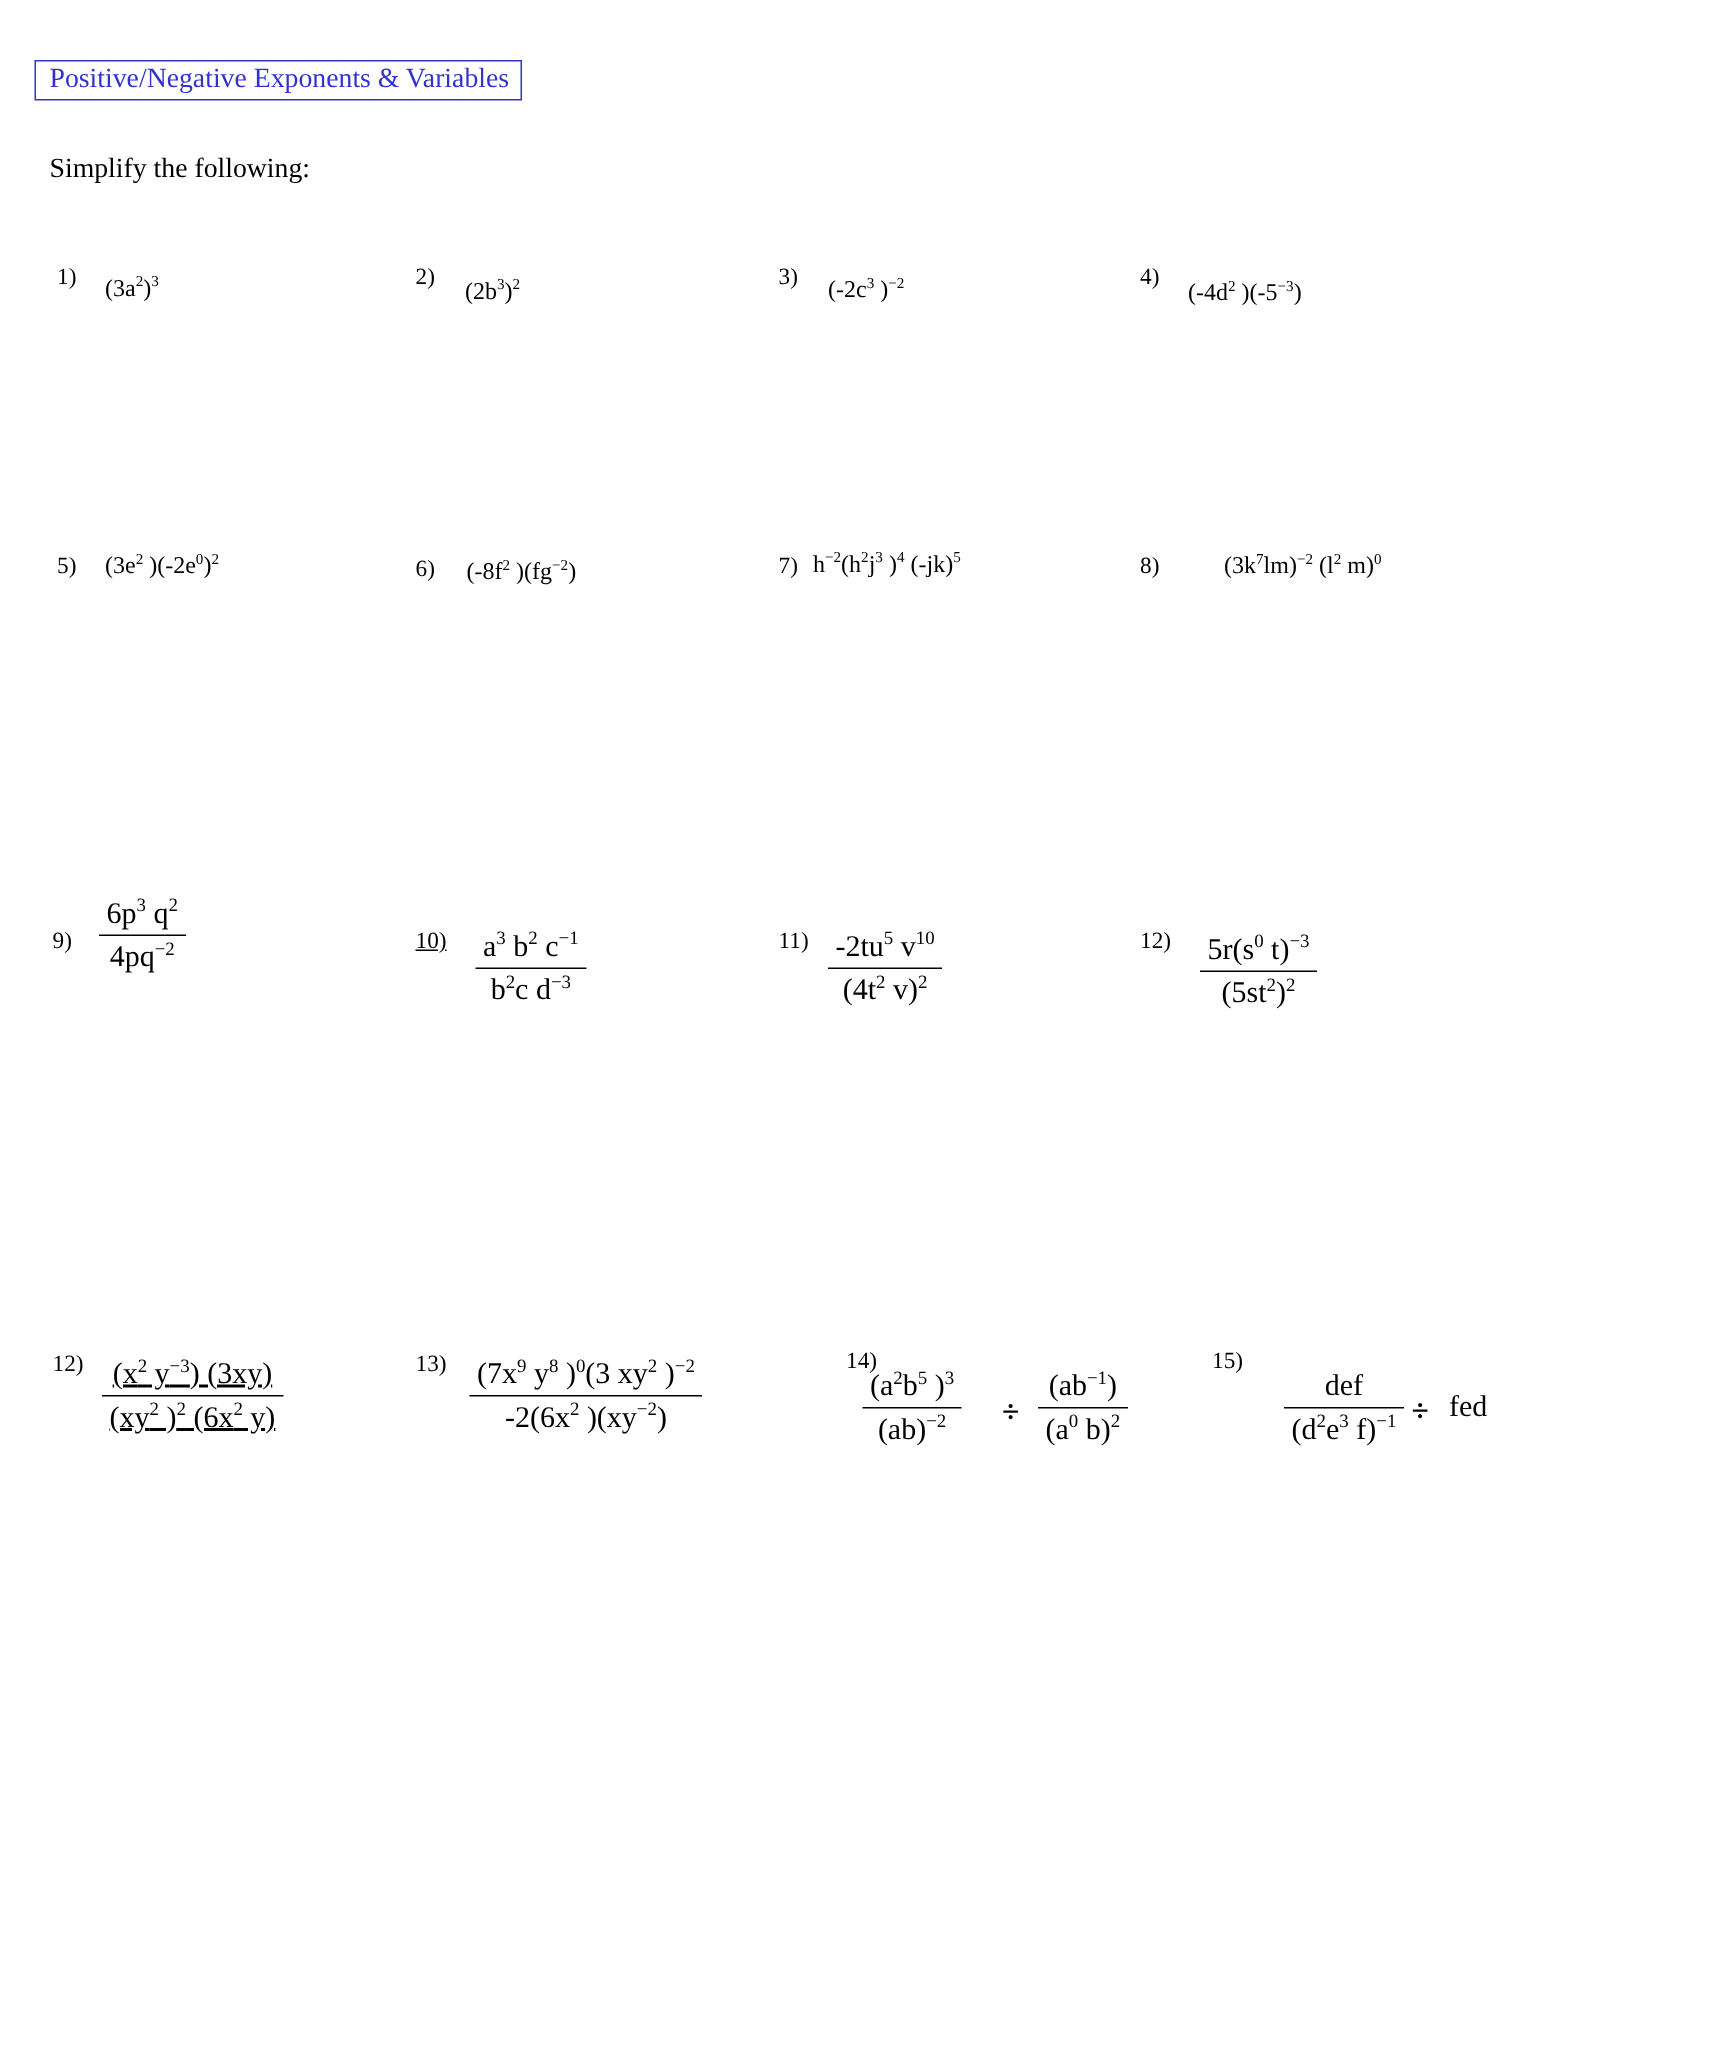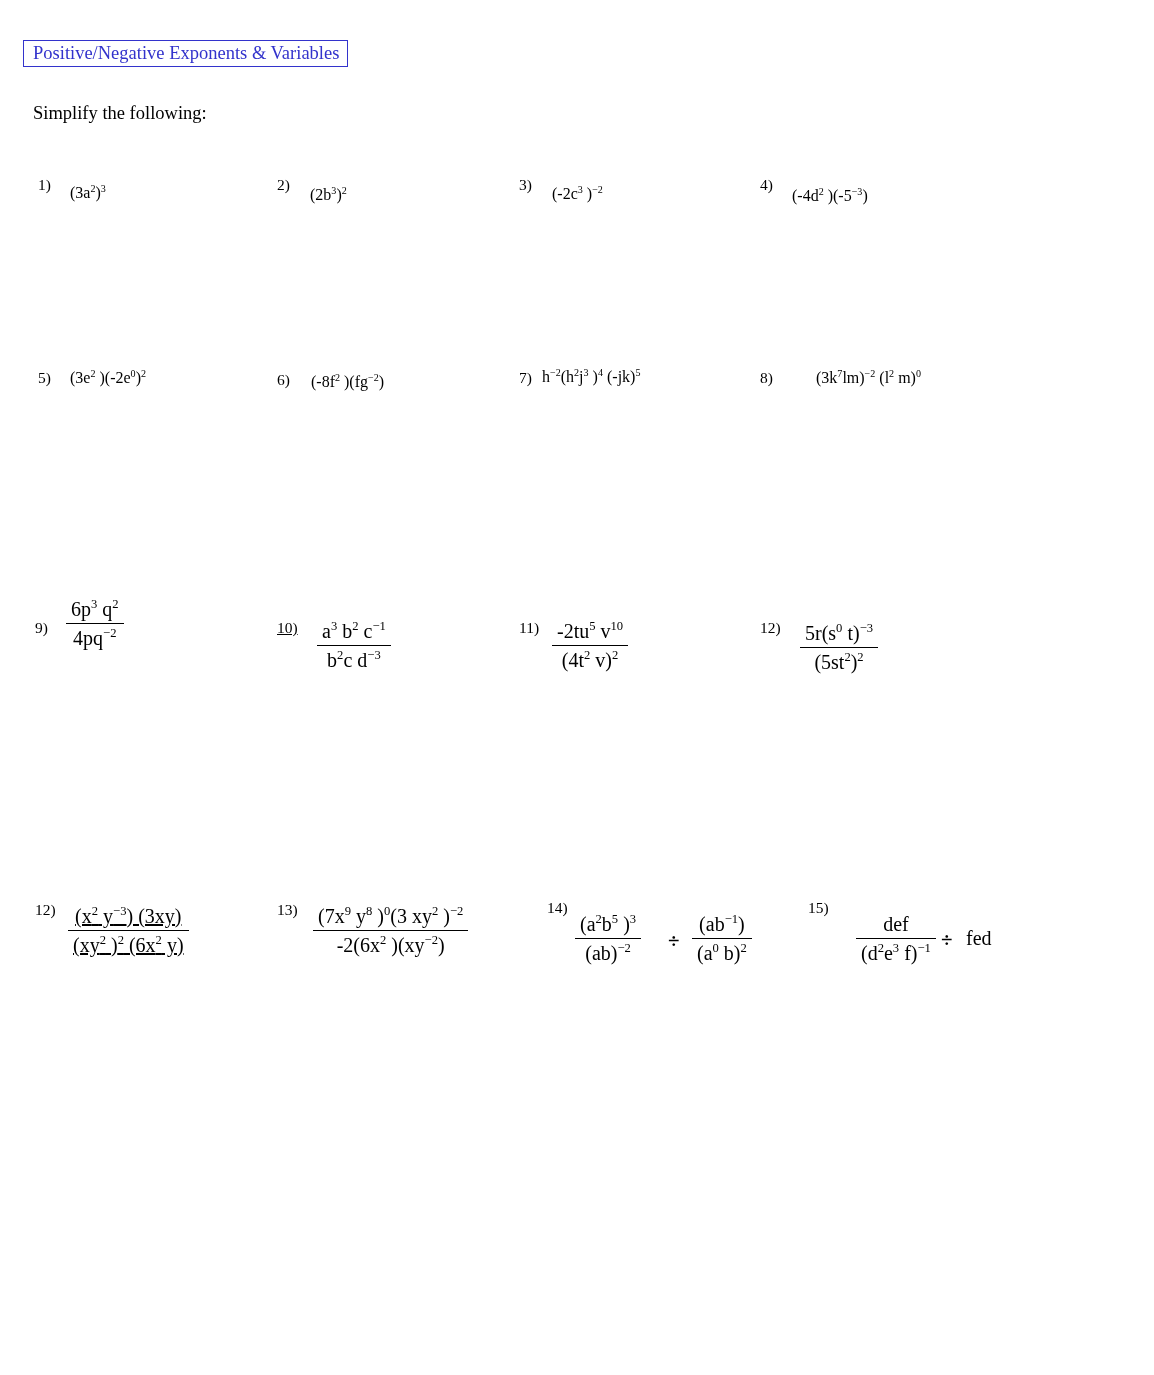--- a/index.html
+++ b/index.html
@@ -156,21 +156,21 @@
   <span class="num">(x<sup>2</sup> y<sup>−3</sup>) (3xy)</span>
   <span class="den">(xy<sup>2</sup> )<sup>2</sup> (6x<sup>2</sup> y)</span>
 </div>
 
 <span class="pnum" style="left:277px; top:902px;">13)</span>
 <div class="frac" style="left:313px; top:905px;">
   <span class="num">(7x<sup>9</sup> y<sup>8</sup> )<sup>0</sup>(3 xy<sup>2</sup> )<sup>−2</sup></span>
   <span class="den">-2(6x<sup>2</sup> )(xy<sup>−2</sup>)</span>
 </div>
 
-<span class="pnum" style="left:547px; top:900px;">14)</span>
+<span class="pnum" style="left:564px; top:900px;">14)</span>
 <div class="frac" style="left:575px; top:913px;">
   <span class="num">(a<sup>2</sup>b<sup>5</sup> )<sup>3</sup></span>
   <span class="den">(ab)<sup>−2</sup></span>
 </div>
 <span class="divsym" style="left:668px; top:931px;">÷</span>
 <div class="frac" style="left:692px; top:913px;">
   <span class="num">(ab<sup>−1</sup>)</span>
   <span class="den">(a<sup>0</sup> b)<sup>2</sup></span>
 </div>
 

